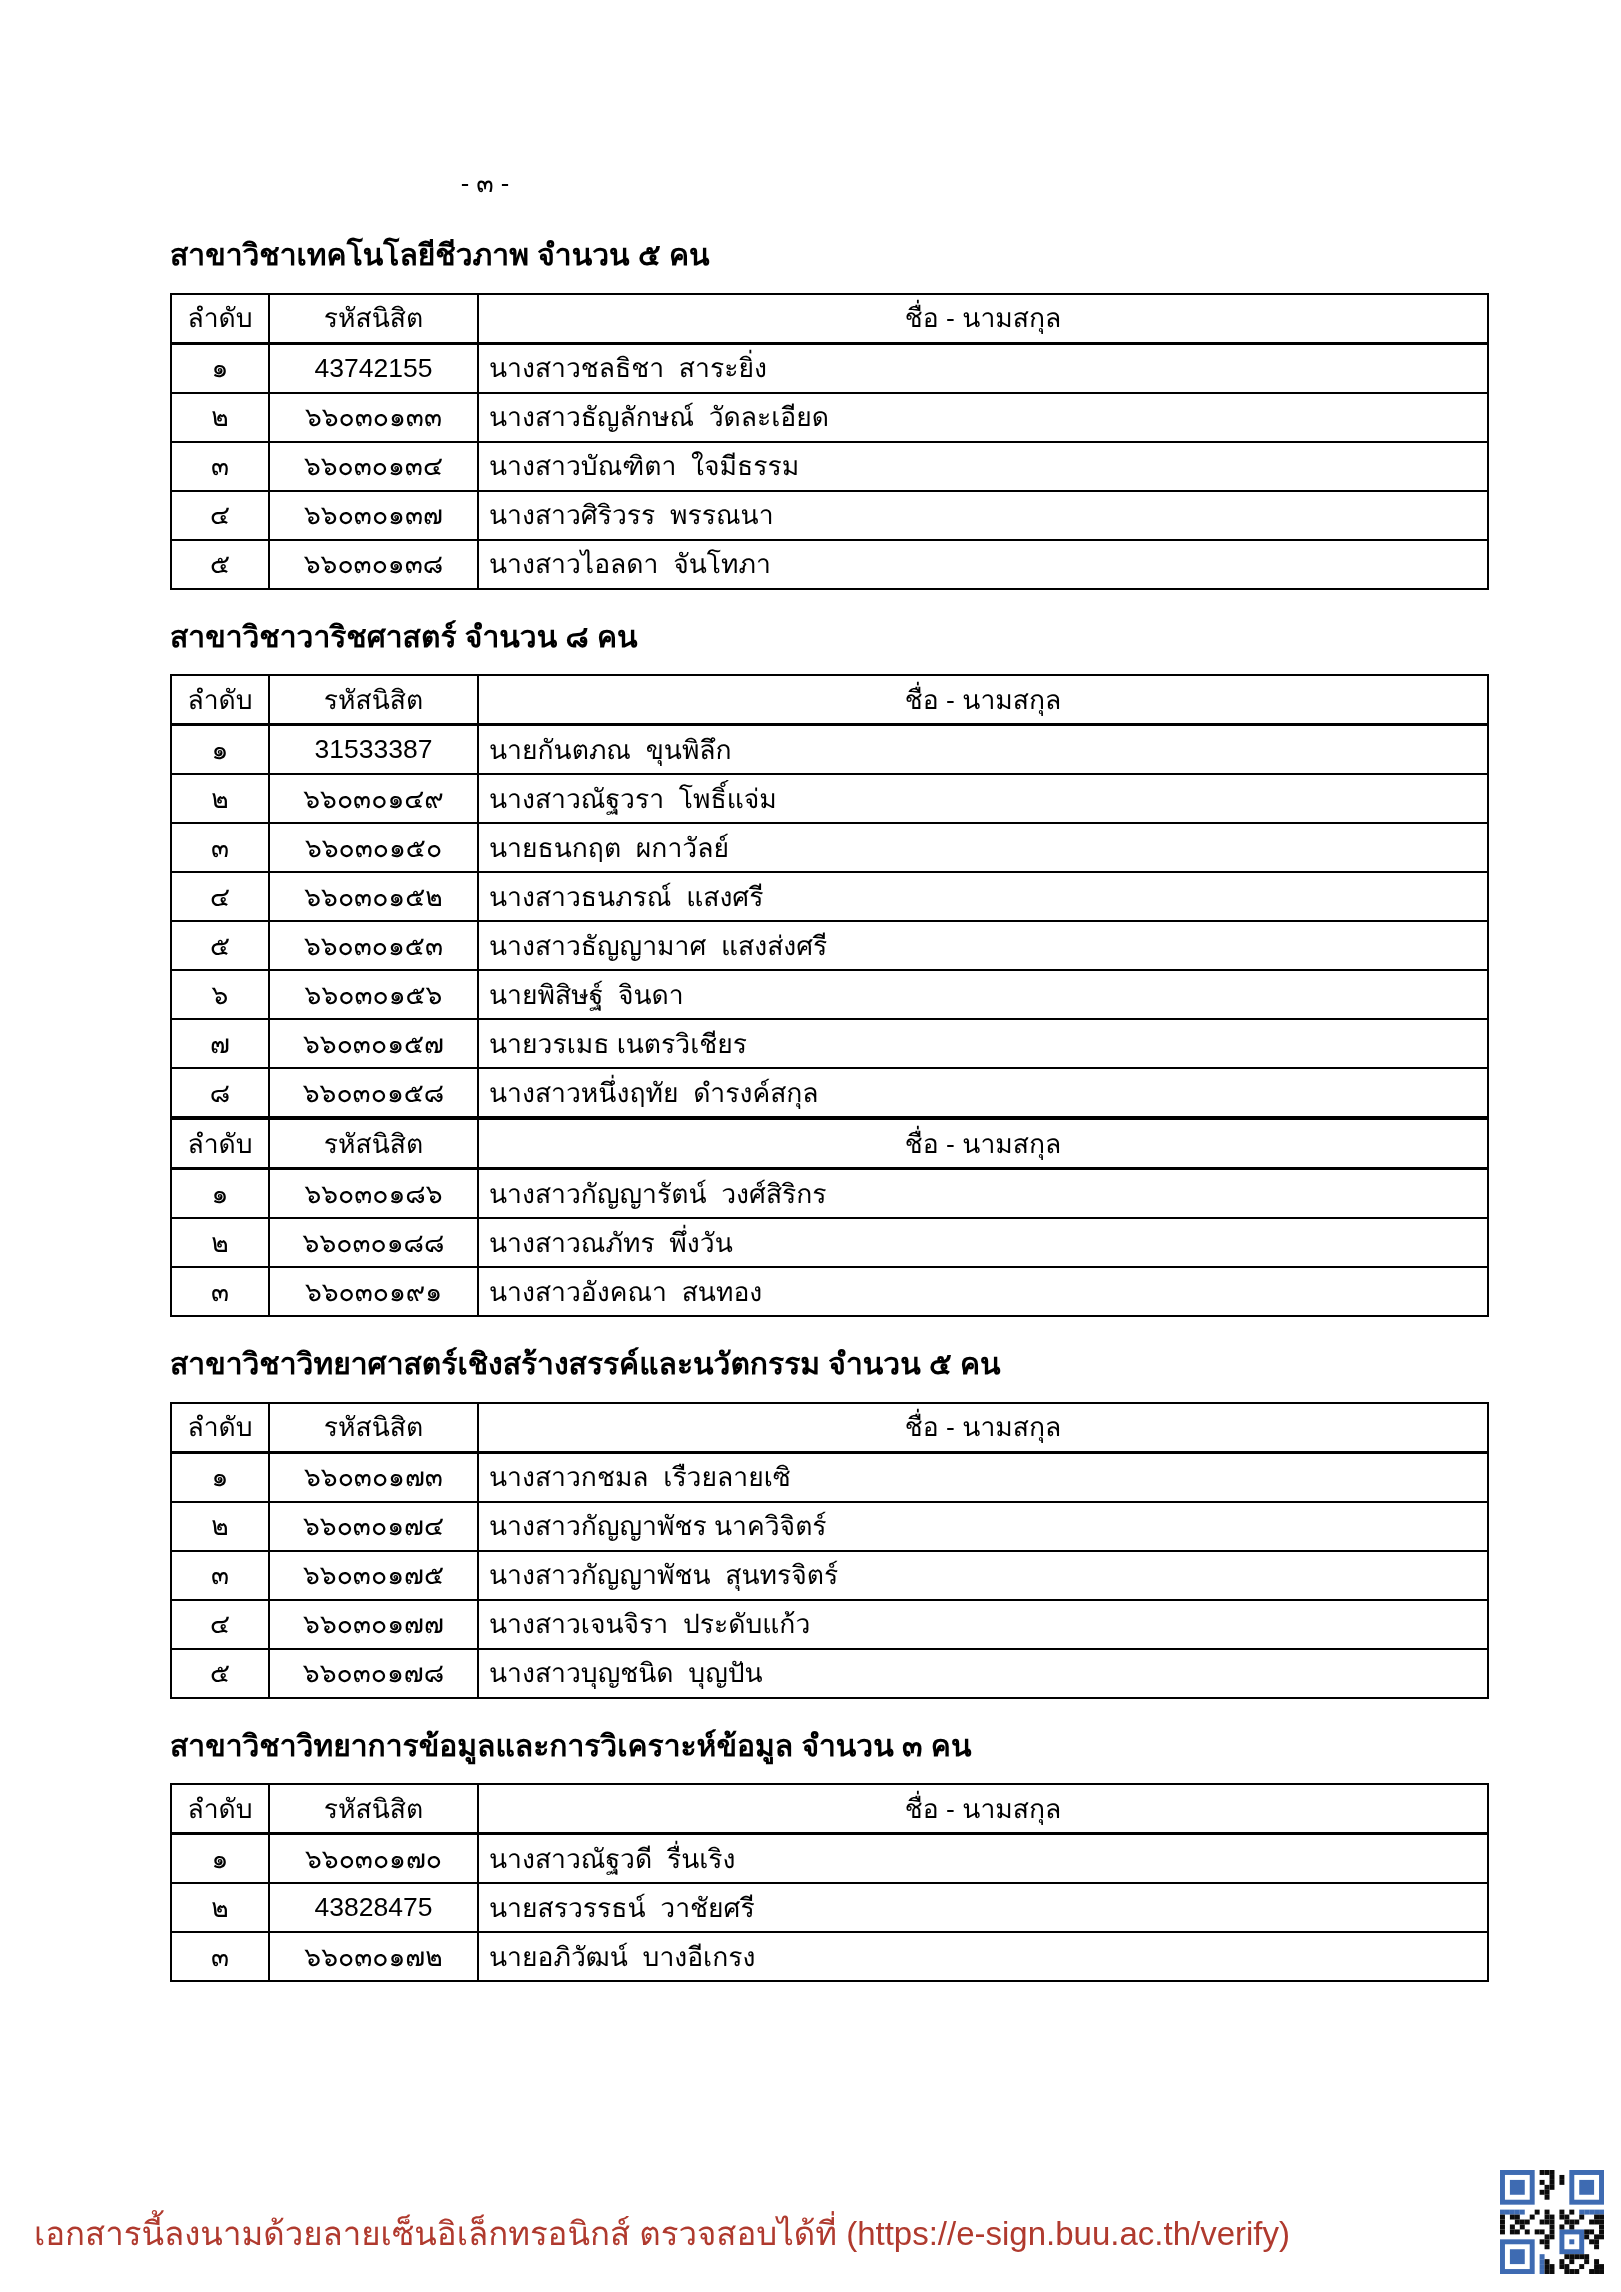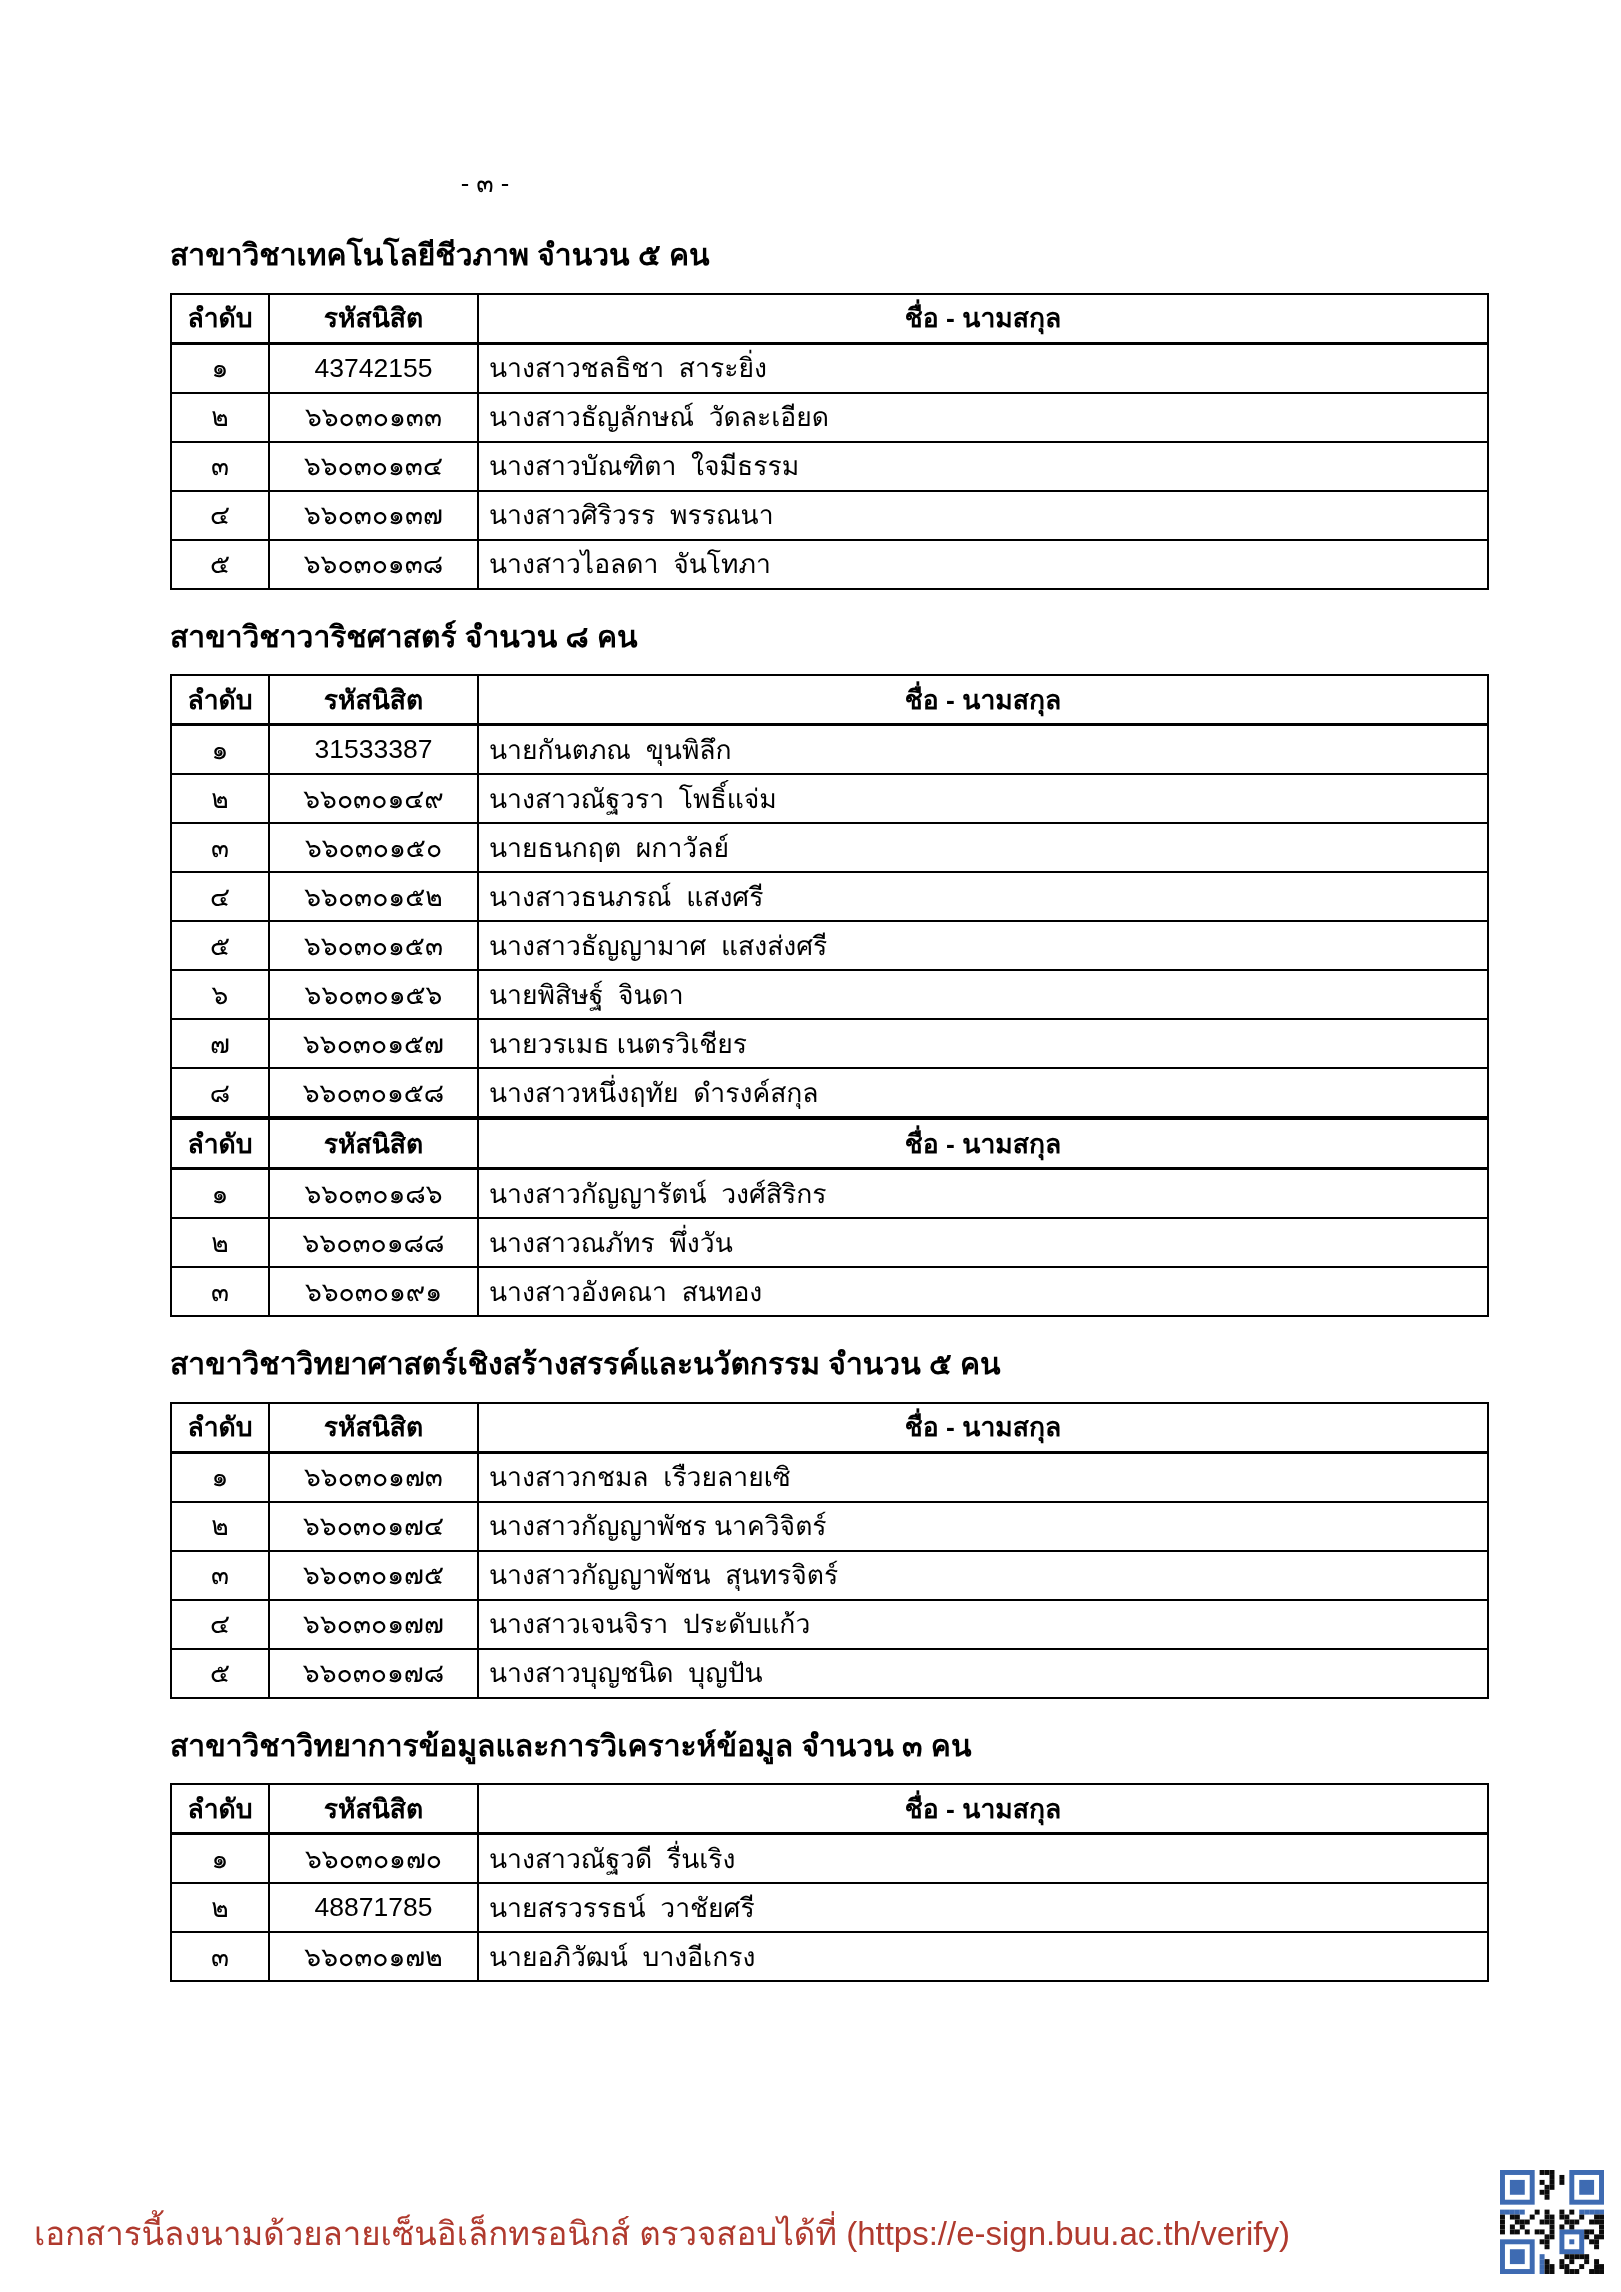--- a/index.html
+++ b/index.html
@@ -11,21 +11,21 @@
   .page-number {
     position:absolute; top:163px; left:0; width:970px;
     text-align:center; font-size:25.5px; color:#000;
   }
   .content { position:absolute; left:170px; top:237px; width:1319px; }
   section { display:block; }
   .section-title { font-size:30px; font-weight:bold; margin:29px 0 19.6px 0; line-height:1.2; }
   .content section:first-child .section-title { margin-top:0; }
   table { width:100%; border-collapse:collapse; table-layout:fixed; border:2px solid #000; }
   th, td { border:2px solid #000; height:47px; font-size:26.5px; padding:0; vertical-align:middle; }
-  thead th { font-weight:bold; text-align:center; border-bottom:3.9px solid #000;margin-top:47px; }
+  thead th { font-weight:normal; text-align:center; border-bottom:3.9px solid #000;margin-top:47px; }
   tbody tr:last-child td { border-bottom:2.9px solid #000; }
   col.col-no { width:98px; }
   col.col-id { width:209px; }
   td.cell-no, td.cell-id { text-align:center; }
   td.cell-name { text-align:left; padding-left:10px; white-space:pre; }
   .footer-note {
     position:absolute; left:34px; top:2207px; font-size:33px;
     color:var(--footer-color,#b03a2e); white-space:pre;
   }
   .qr { position:absolute; left:1500px; top:2170px; width:104px; height:104px; }
@@ -256,21 +256,21 @@
       </thead>
       <tbody>
   <tr>
     <td class="cell-no">๑</td>
     <td class="cell-id">๖๖๐๓๐๑๗๐</td>
     <td class="cell-name">นางสาวณัฐวดี  รื่นเริง</td>
   </tr>
 
   <tr>
     <td class="cell-no">๒</td>
-    <td class="cell-id">48871785</td>
+    <td class="cell-id">43828475</td>
     <td class="cell-name">นายสรวรรธน์  วาชัยศรี</td>
   </tr>
 
   <tr>
     <td class="cell-no">๓</td>
     <td class="cell-id">๖๖๐๓๐๑๗๒</td>
     <td class="cell-name">นายอภิวัฒน์  บางอีเกรง</td>
   </tr>
 </tbody>
     </table>

